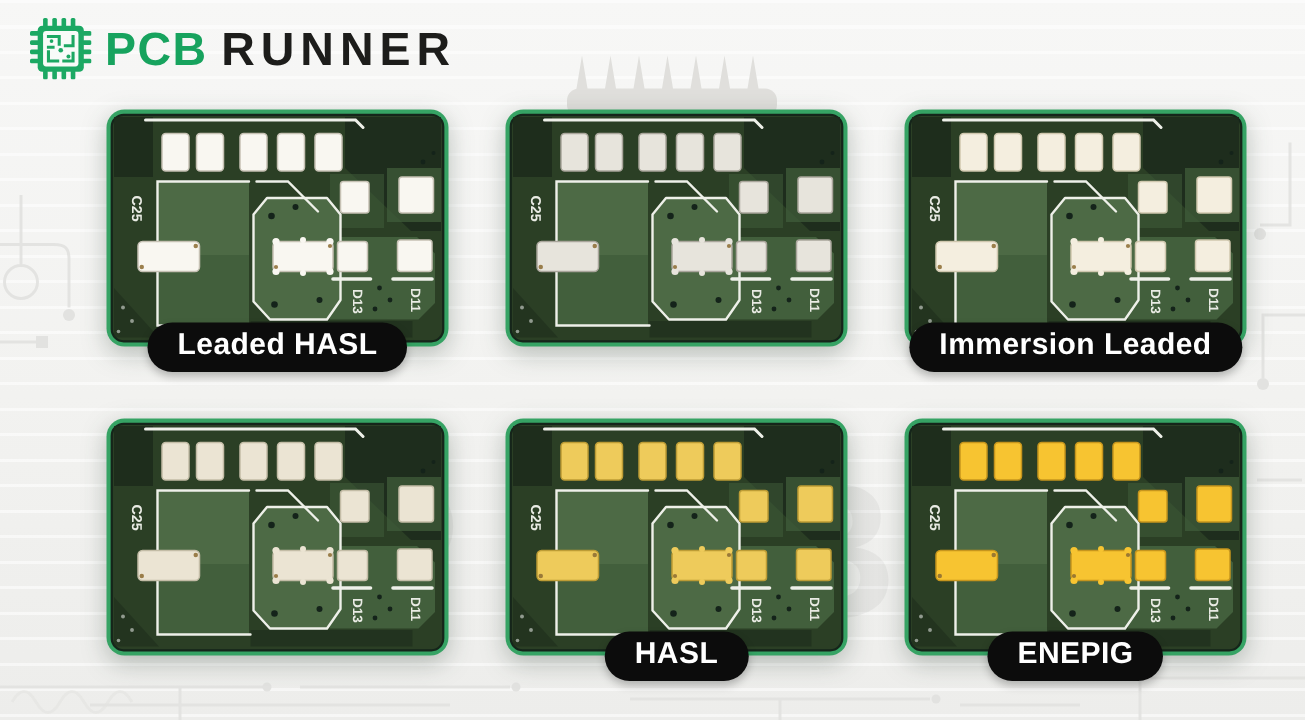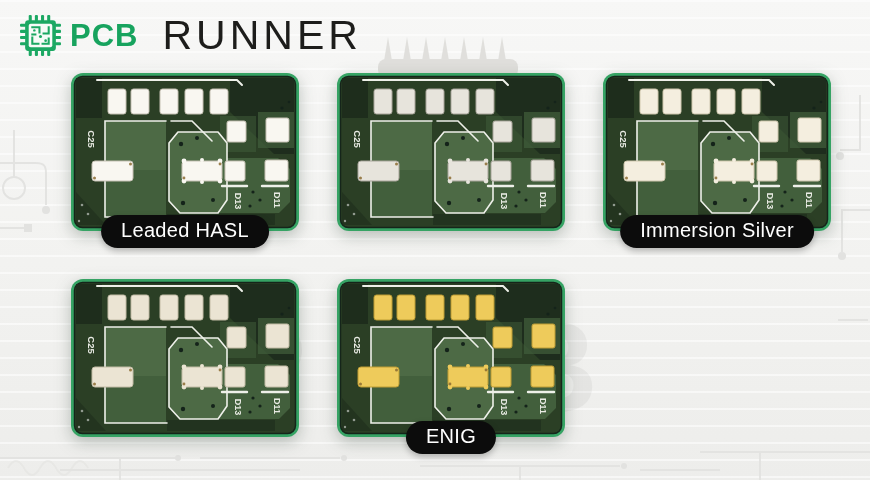--- a/index.html
+++ b/index.html
@@ -18,30 +18,30 @@
     z-index:0;font-size:130px;font-weight:bold;letter-spacing:52px;color:#4a4a4a;
     opacity:.06;white-space:nowrap;user-select:none;}
 
   
   .chip-silhouette{position:absolute;left:376px;top:34px;z-index:1;}
 
   
   .brand{position:absolute;left:20px;top:12px;display:flex;align-items:center;z-index:3;}
   .brand-icon{width:41px;height:41px;display:block;}
   .brand-pcb{font-size:31px;font-weight:bold;color:var(--accent,#17a35e);letter-spacing:1px;margin-left:9px;}
-  .brand-runner{font-size:41px;font-weight:normal;color:var(--ink,#1d1d1b);letter-spacing:4px;margin-left:24px;}
+  .brand-runner{font-size:31px;font-weight:bold;color:var(--ink,#1d1d1b);letter-spacing:4px;margin-left:9px;}
 
   
   .grid{position:absolute;left:70px;top:72px;z-index:2;display:grid;
     grid-template-columns:repeat(3,230px);grid-auto-rows:160px;column-gap:36px;row-gap:46px;}
   .card{position:relative;width:230px;height:160px;margin:0;}
   .board{display:block;width:230px;height:160px;
     filter:drop-shadow(0 5px 8px rgba(30,50,35,.28));}
   .pill{position:absolute;left:50%;bottom:-16px;transform:translateX(-50%);
-    background:#0c0c0c;color:#ffffff;font-size:20px;font-weight:normal;letter-spacing:.3px;
+    background:#0c0c0c;color:#ffffff;font-size:20px;font-weight:bold;letter-spacing:.3px;
     padding:4px 20px 6px;border-radius:20px;white-space:nowrap;
     box-shadow:0 3px 6px rgba(0,0,0,.25);}
   .hidden-defs{position:absolute;width:0;height:0;overflow:hidden;}
 </style>
 </head>
 <body>
 
 <div class="stage" style="--board-border: #36a364; --base: #2b3f25; --pour: #4d6a45; --pour-dark: #425f3c; --dark: #1d2b1c; --silk: #eef0e9; --accent: #17a35e; --ink: #1d1d1b;">
 
   <svg class="bg-traces" width="870" height="480" viewBox="0 0 870 480">
@@ -221,31 +221,37 @@
     <figure class="card">
       <svg class="board" viewBox="0 0 230 160" style="--pad: #e7e4dc; --pad-edge: #a9a59b;">
         <use href="#pcb-art" xlink:href="#pcb-art"></use>
       </svg>
     </figure>
 
     <figure class="card">
       <svg class="board" viewBox="0 0 230 160" style="--pad: #f4eedf; --pad-edge: #cfc7ae;">
         <use href="#pcb-art" xlink:href="#pcb-art"></use>
       </svg>
-      <figcaption class="pill">Immersion Silver</figcaption>
+      <figcaption class="pill">Immersion Leaded</figcaption>
     </figure>
 
     <figure class="card">
       <svg class="board" viewBox="0 0 230 160" style="--pad: #ebe4d3; --pad-edge: #c3bca6;">
         <use href="#pcb-art" xlink:href="#pcb-art"></use>
       </svg>
     </figure>
 
     <figure class="card">
       <svg class="board" viewBox="0 0 230 160" style="--pad: #eecb5b; --pad-edge: #bd9c35;">
         <use href="#pcb-art" xlink:href="#pcb-art"></use>
       </svg>
-      <figcaption class="pill">ENIG</figcaption>
-    </figure>
-
+      <figcaption class="pill">HASL</figcaption>
+    </figure>
+
+    <figure class="card">
+      <svg class="board" viewBox="0 0 230 160" style="--pad: #f7c431; --pad-edge: #c6951d;">
+        <use href="#pcb-art" xlink:href="#pcb-art"></use>
+      </svg>
+      <figcaption class="pill">ENEPIG</figcaption>
+    </figure>
 
   </main>
 </div>
 
 </body></html>

